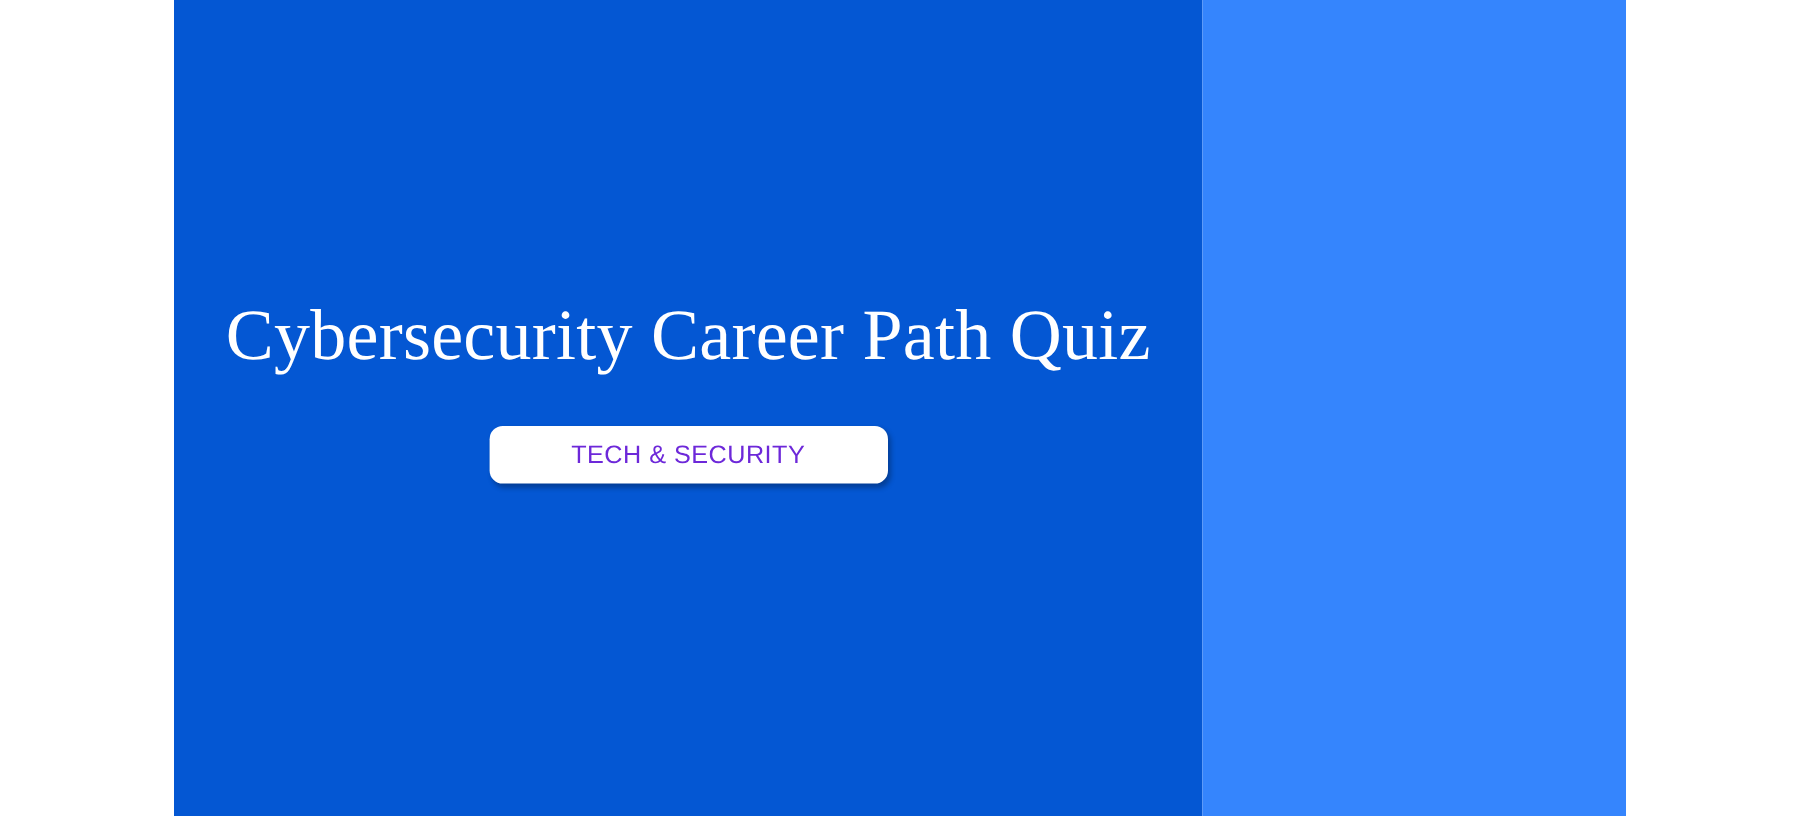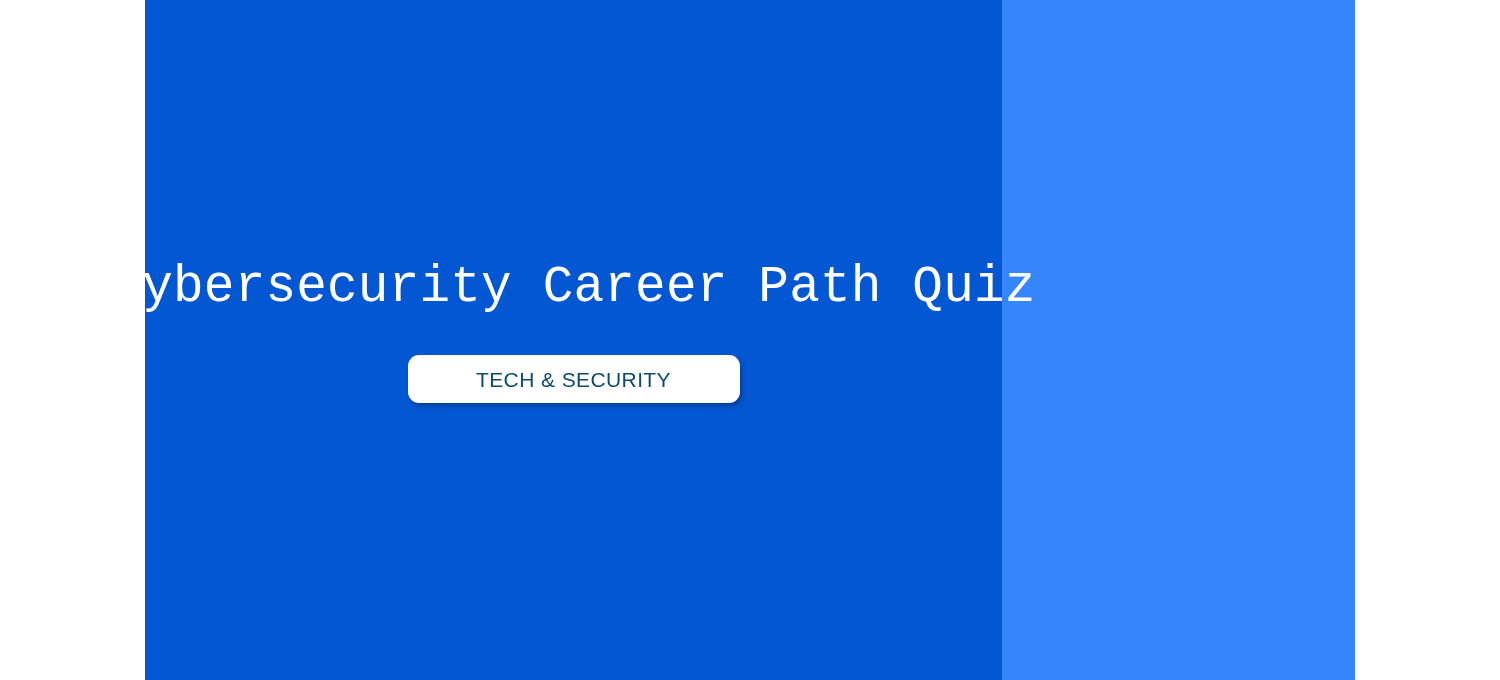--- a/index.html
+++ b/index.html
@@ -62,27 +62,27 @@
     pointer-events: none;
   }
 
   .content-layer > * {
     pointer-events: auto;
   }
 
   .slide-title {
     position: absolute;
     left: 50%;
-    top: 216px;
+    top: 201px;
     transform: translateX(-50%);
     width: 1100px;
     text-align: center;
     color: #ffffff;
-    font-family: Liberation Mono, monospace;
-    font-size: 51px;
+    font-family: Liberation Serif, serif;
+    font-size: 60px;
     font-weight: 300;
     line-height: 76px;
     letter-spacing: 0.2px;
     white-space: nowrap;
   }
 
   .category-button {
     position: absolute;
     left: 50%;
     transform: translateX(-50%);
@@ -95,21 +95,21 @@
     box-sizing: border-box;
     background: #ffffff;
     border: none;
     border-radius: 11px;
     box-shadow: 2px 3px 4px rgba(0, 0, 0, 0.28);
     cursor: pointer;
     padding: 0;
   }
 
   .category-button-label {
-    color: #0c4a6e;
+    color: #6d28d9;
     font-family: "Liberation Sans", sans-serif;
     font-size: 21px;
     font-weight: 400;
     letter-spacing: 0.4px;
     line-height: 1;
     white-space: nowrap;
   }
 </style>
 </head>
 <body>

